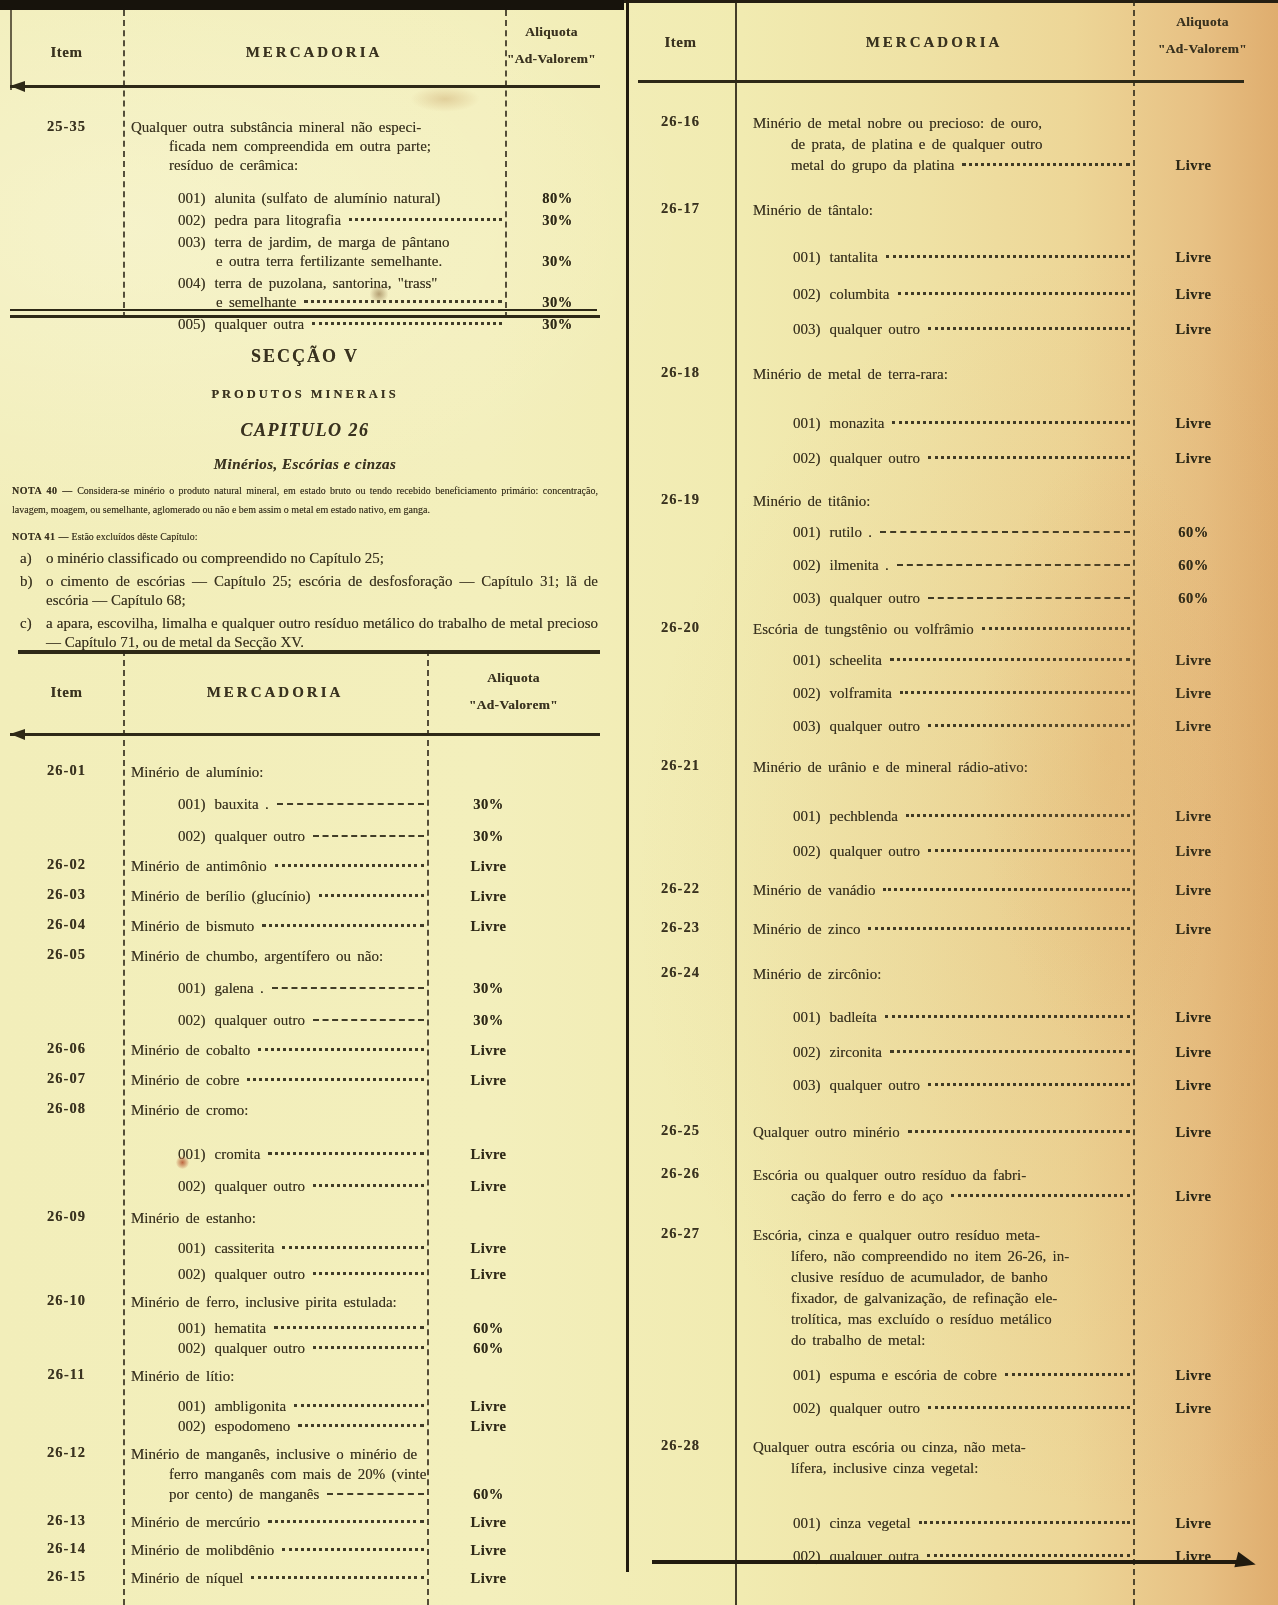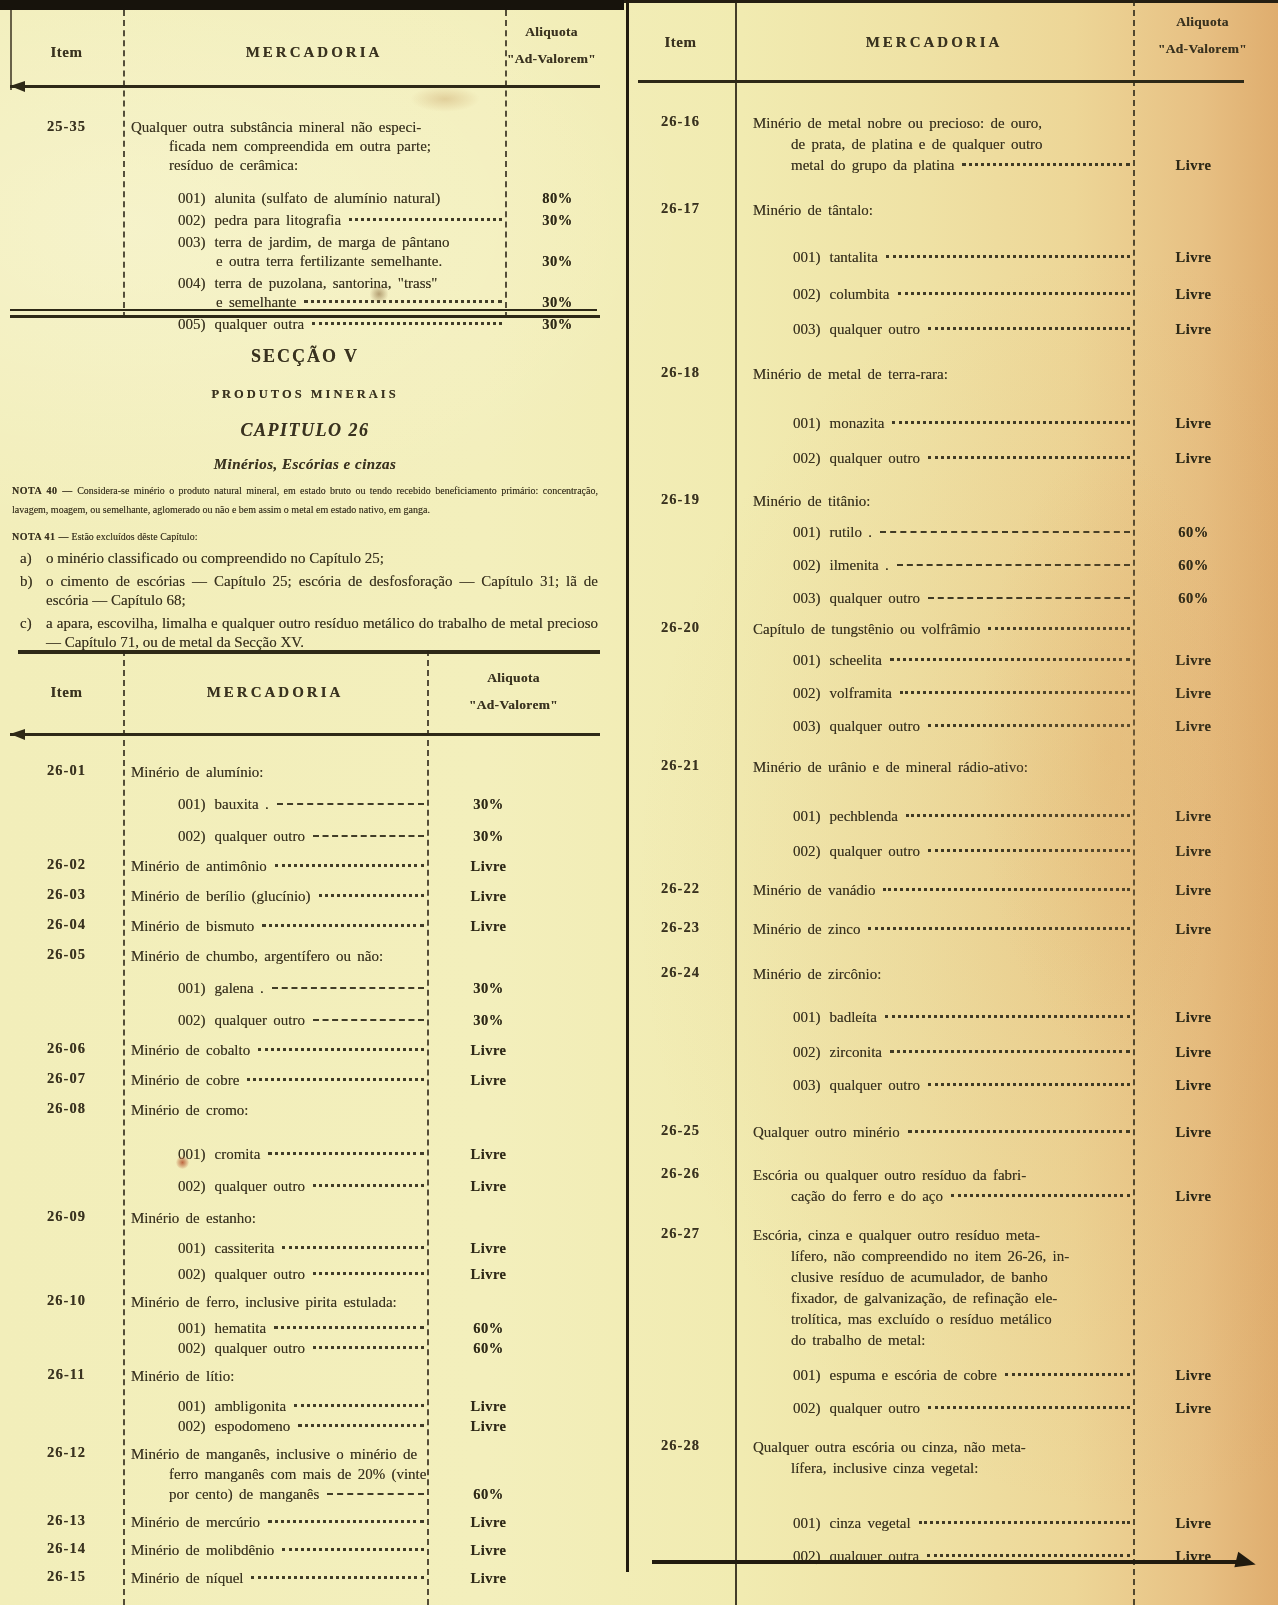--- a/index.html
+++ b/index.html
@@ -677,21 +677,21 @@
               <span class="txt">qualquer outro</span>
               <span class="lead dash"></span>
               <span class="rate">60%</span>
             </div>
           </div>
         </div>
         <div class="trow main" style="margin-top: 10px;">
           <div class="c-item">26-20</div>
           <div class="c-desc">
             <div class="dline">
-              <span class="txt">Capítulo de tungstênio ou volfrâmio</span>
+              <span class="txt">Escória de tungstênio ou volfrâmio</span>
               <span class="lead dots"></span>
               <span class="rate"></span>
             </div>
           </div>
         </div>
         <div class="trow sub" style="margin-top: 10px;">
           <div class="c-item"></div>
           <div class="c-desc">
             <div class="dline">
               <span class="num">001)</span>

